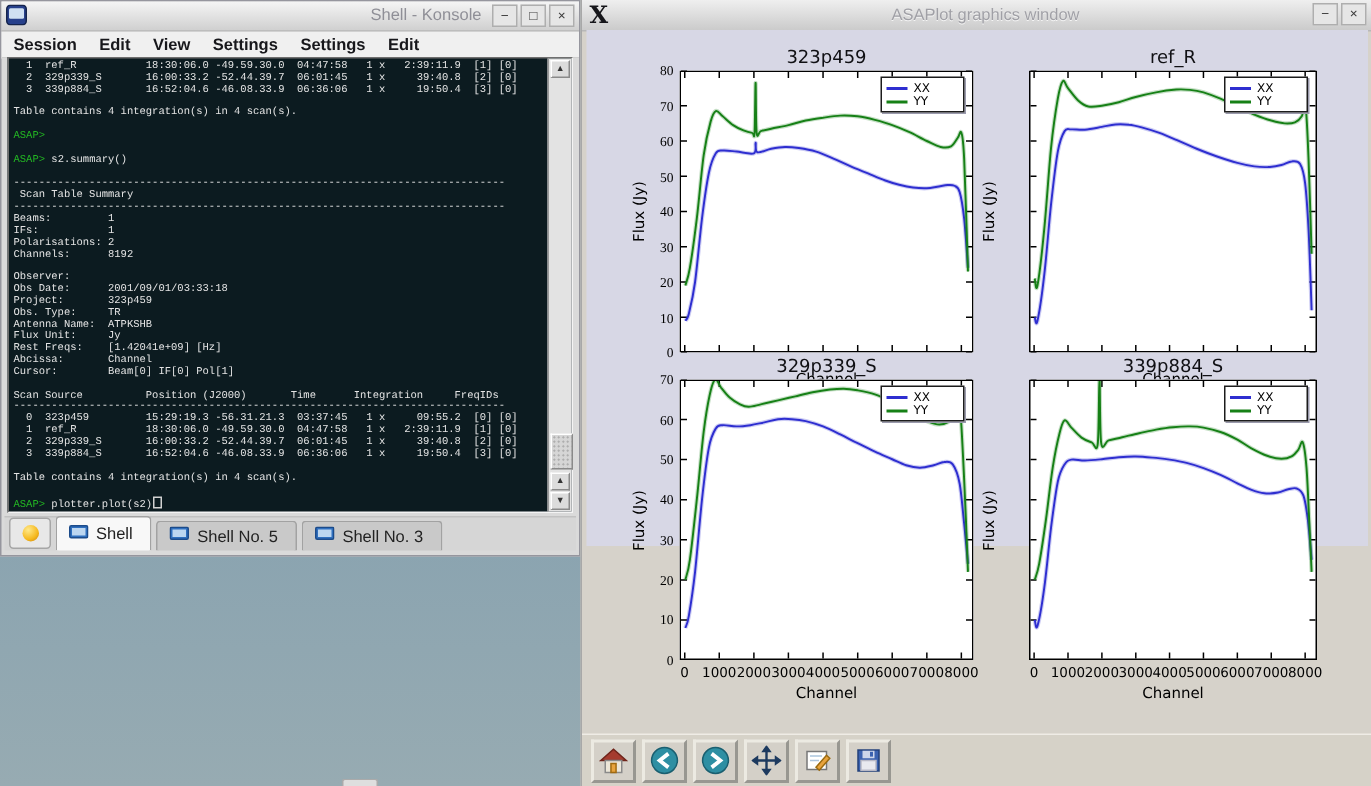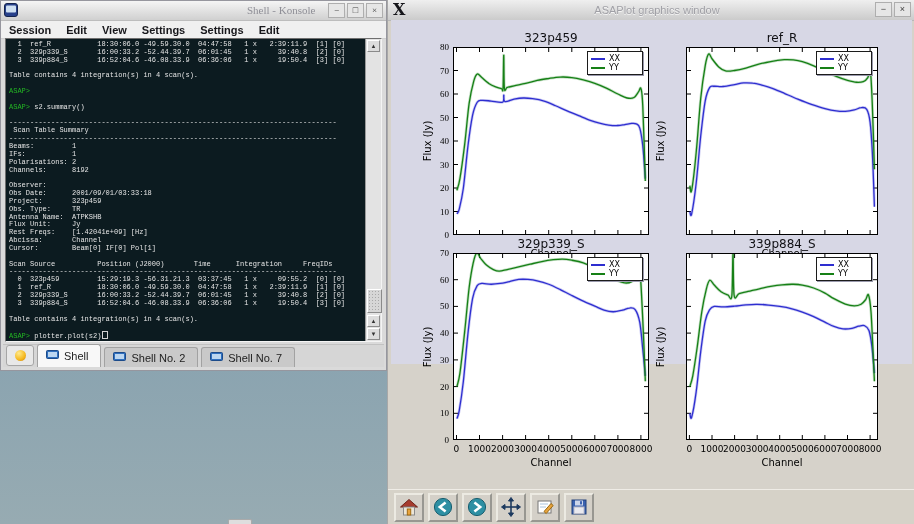--- a/index.html
+++ b/index.html
@@ -3,21 +3,21 @@
 <meta charset="utf-8">
 <style>
   html,body{margin:0;padding:0;}
   body{width:914px;height:524px;position:relative;overflow:hidden;
        font-family:"Liberation Sans",sans-serif;
        background:linear-gradient(#6f94ac,#97abb2);}
   
   #konsole{position:absolute;left:0;top:0;width:387px;height:371px;
            background:#dadada;border:1px solid #96969e;box-sizing:border-box;}
   .kt-titlebar{position:relative;height:19px;background:linear-gradient(#f5f5f5,#d0d0d0);
-               border-bottom:1px solid #bdbdbd;font-family:Liberation Serif, serif;}
+               border-bottom:1px solid #bdbdbd;}
   .kt-icon{position:absolute;left:3px;top:2px;width:14px;height:14px;}
   .kt-title{position:absolute;left:246px;top:3px;font-size:11px;color:#8f8f97;}
   .win-btns{position:absolute;right:3px;top:2px;display:flex;gap:2px;}
   .wbtn{width:15px;height:13px;background:#e6e6e6;border:1px solid #aeaeae;
         font-size:9px;line-height:12px;text-align:center;color:#3c3c3c;}
   .kt-menubar{height:17px;background:#f0f0f0;display:flex;gap:15px;align-items:center;
               padding-left:8px;font-size:11px;color:#17171b;border-bottom:1px solid #cfcfcf;}
   .menu-item{cursor:default;font-weight:bold;}
   .term-frame{position:absolute;left:4px;top:37px;width:377px;height:304px;
               background:#0c1b20;border:1px solid;border-color:#6f6f6f #f4f4f4 #f4f4f4 #6f6f6f;
@@ -170,28 +170,28 @@
             <rect x="0.5" y="0.5" width="12" height="8" rx="1" fill="#2f6fbe" stroke="#1c4b8a"></rect>
             <rect x="2" y="2" width="9" height="5" fill="#bcd6f0"></rect>
           </svg></span>
       <span>Shell</span>
     </div>
     <div class="tab">
       <span><svg width="13" height="10" viewBox="0 0 13 10">
             <rect x="0.5" y="0.5" width="12" height="8" rx="1" fill="#2f6fbe" stroke="#1c4b8a"></rect>
             <rect x="2" y="2" width="9" height="5" fill="#bcd6f0"></rect>
           </svg></span>
-      <span>Shell No. 2</span>
+      <span>Shell No. 5</span>
     </div>
     <div class="tab">
       <span><svg width="13" height="10" viewBox="0 0 13 10">
             <rect x="0.5" y="0.5" width="12" height="8" rx="1" fill="#2f6fbe" stroke="#1c4b8a"></rect>
             <rect x="2" y="2" width="9" height="5" fill="#bcd6f0"></rect>
           </svg></span>
-      <span>Shell No. 7</span>
+      <span>Shell No. 3</span>
     </div>
   </div>
 </div>
 
 <div id="plotwin">
   <div class="pw-titlebar">
     <span class="x11">X</span>
     <span class="pw-title">ASAPlot graphics window</span>
     <span class="win-btns">
       <span class="wbtn">−</span>

